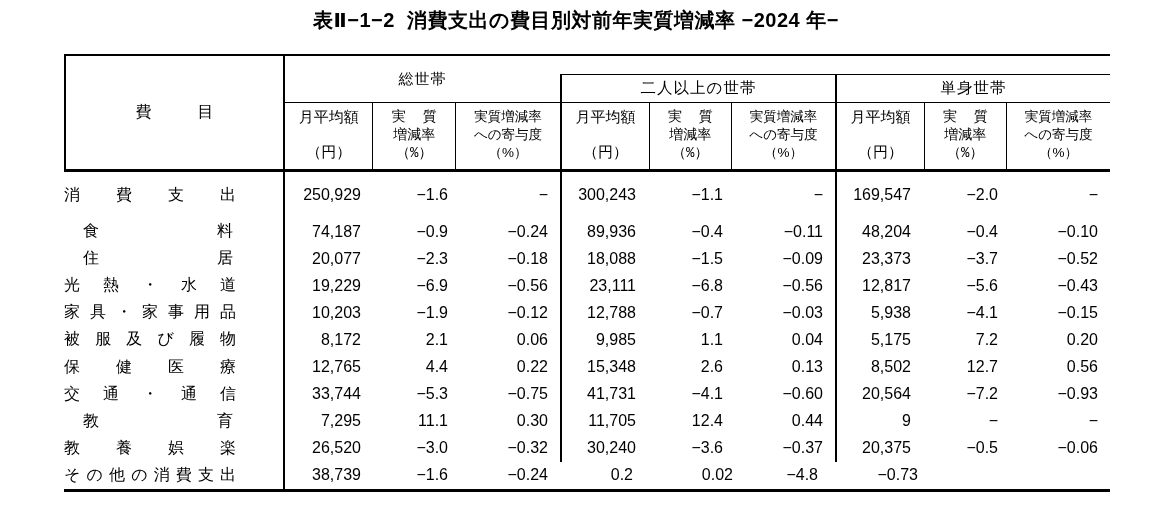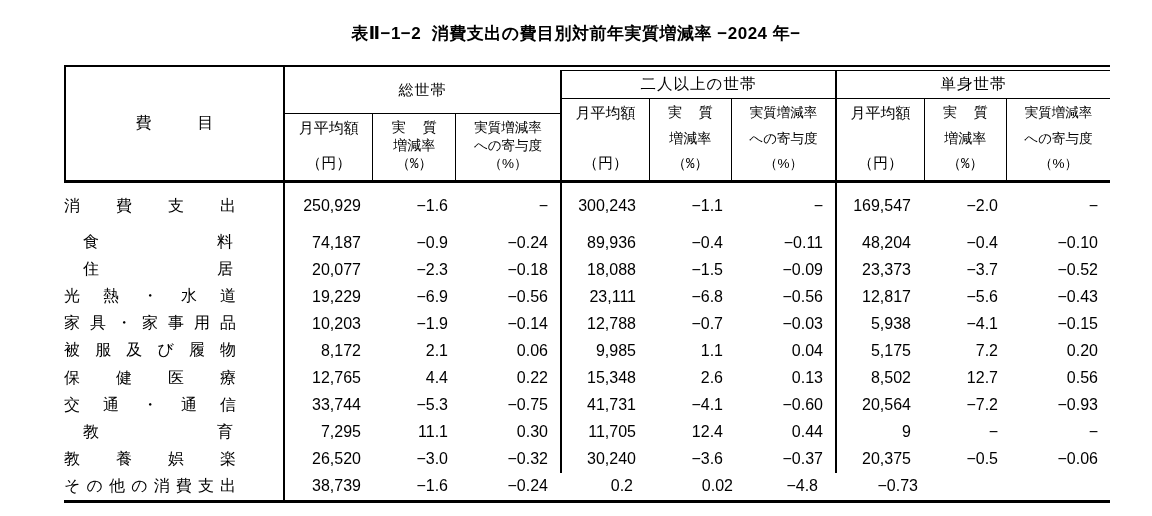--- a/index.html
+++ b/index.html
@@ -5,24 +5,24 @@
   html,body { margin:0; padding:0; background:#ffffff; }
   .page {
     position:relative;
     width:1152px; height:516px;
     background:#ffffff;
     color:#000000;
     font-family:"Liberation Sans","DejaVu Sans",sans-serif;
     overflow:hidden;
   }
   .title {
-    padding-top:22px;
+    padding-top:7px;
     margin-bottom:20px;
     text-align:center;
-    font-size:17px;
+    font-size:20px;
     font-weight:bold;
     white-space:pre;
     letter-spacing:0.5px;
   }
   .tablewrap { margin-left:64px; width:1046px; box-sizing:border-box; }
 
   
   .thead {
     display:flex;
     height:118px;
@@ -41,21 +41,21 @@
     font-size:16px;
   }
   .group { width:275px; box-sizing:border-box; display:flex; flex-direction:column; }
   .gtop1 {
     height:50.5px; box-sizing:border-box;
     border-bottom:1.5px solid #000;
     display:flex; align-items:center; justify-content:center;
     font-size:15px; letter-spacing:1px;
   }
   .g23 .gwrap {
-    margin-top:3px; flex:1;
+    margin-top:18px; flex:1;
     box-sizing:border-box;
     border-top:1.5px solid #000;
     border-left:2.5px solid #000;
     display:flex; flex-direction:column;
   }
   .gtop2 {
     height:28px; box-sizing:border-box;
     border-bottom:1.5px solid #000;
     display:flex; align-items:center; justify-content:center;
     font-size:15.5px; letter-spacing:1px;
@@ -258,21 +258,21 @@
               <span>具</span>
               <span>・</span>
               <span>家</span>
               <span>事</span>
               <span>用</span>
               <span>品</span>
             </div>
           </div>
           <div class="cell num c1">10,203</div>
           <div class="cell num c2">−1.9</div>
-          <div class="cell num c3">−0.14</div>
+          <div class="cell num c3">−0.12</div>
           <div class="cell num c1 gstart">12,788</div>
           <div class="cell num c2">−0.7</div>
           <div class="cell num c3">−0.03</div>
           <div class="cell num c1 gstart">5,938</div>
           <div class="cell num c2">−4.1</div>
           <div class="cell num c3">−0.15</div>
         </div>
         <div class="row">
           <div class="cell label-cell">
             <div class="label-inner">

